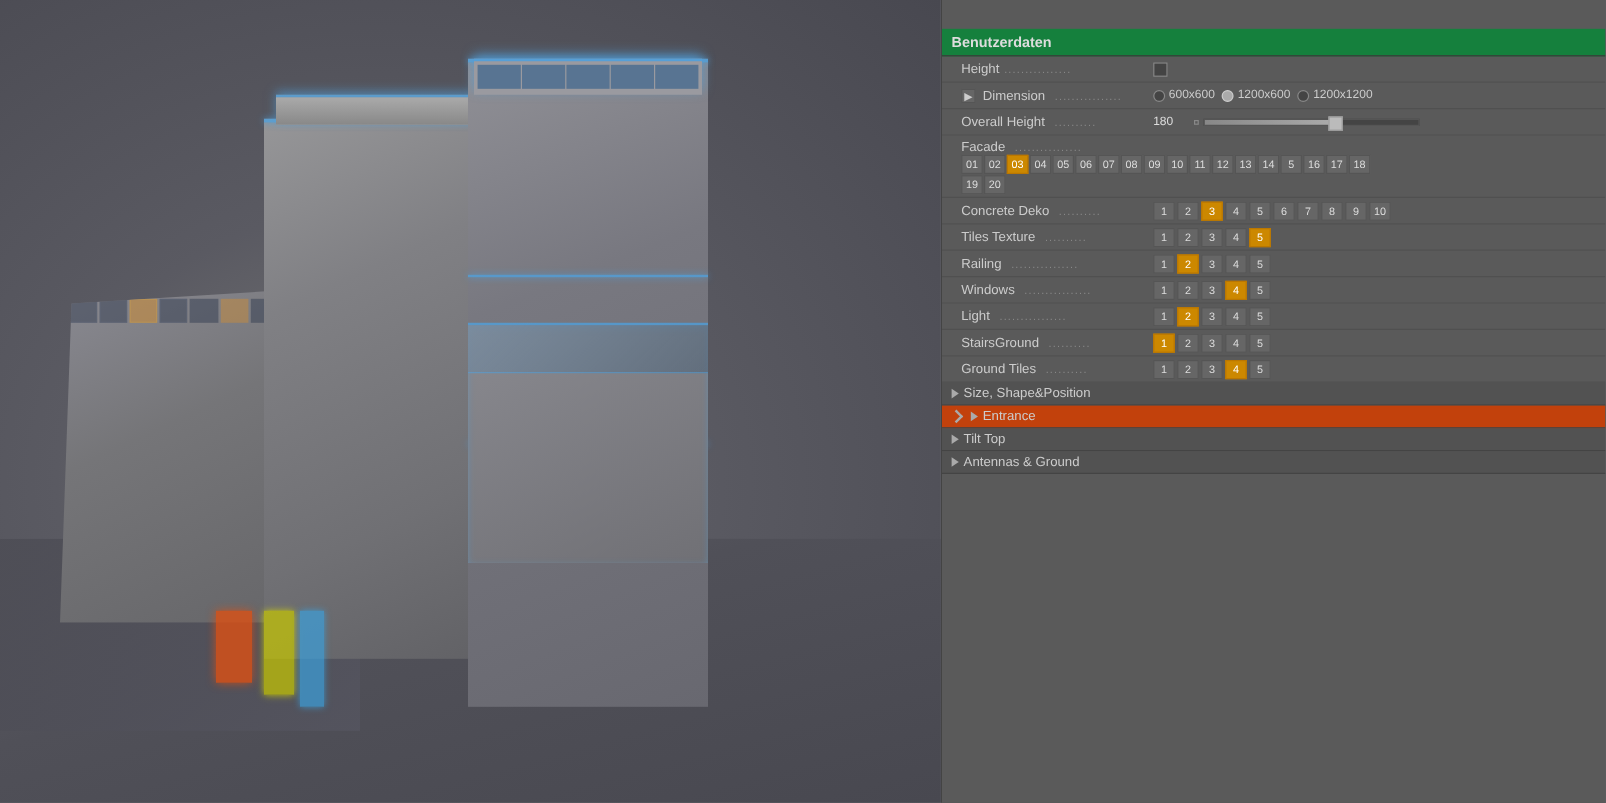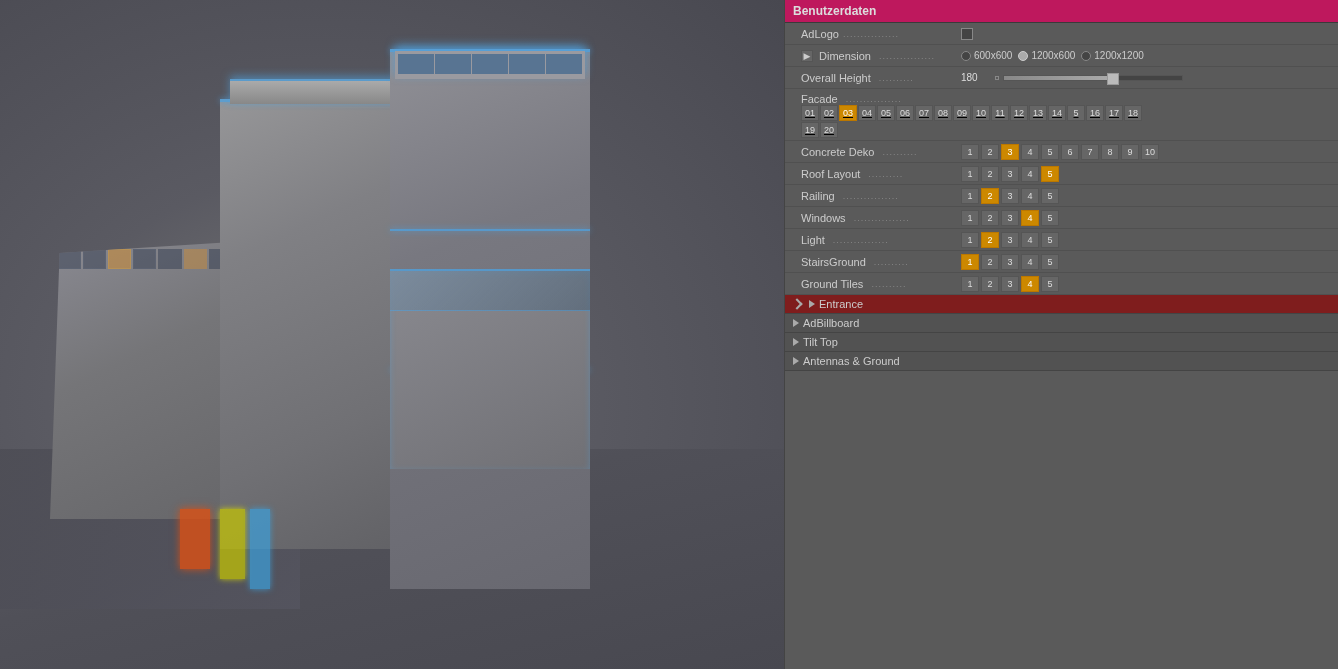--- a/index.html
+++ b/index.html
@@ -41,26 +41,27 @@
     #panel {
       width: 554px;
       height: 669px;
       background: #5a5a5a;
       border-left: 1px solid #444;
       overflow-y: auto;
       overflow-x: hidden;
     }
 
     .panel-header {
-      background: #be185d;
+      background: #15803d;
       padding: 4px 8px;
       border-bottom: 1px solid #3a3a3a;
       font-weight: bold;
       color: #ddd;
       font-size: 12px;
+      margin-top: 24px;
     }
 
     .panel-row {
       display: flex;
       align-items: center;
       padding: 2px 8px 2px 16px;
       min-height: 22px;
       border-bottom: 1px solid rgba(0,0,0,0.1);
     }
 
@@ -290,21 +291,21 @@
   <div style="position:absolute;bottom:80px;left:250px;width:20px;height:80px;background:rgba(60,160,220,0.7);box-shadow:0 0 6px rgba(60,160,220,0.8);"></div>
 </div>
 
 <div id="panel">
 
   <div class="panel-header">Benutzerdaten</div>
 
 
   <div class="panel-row">
     <span class="row-label">
-      <span>AdLogo</span>
+      <span>Height</span>
       <span class="dots">................</span>
     </span>
     <div class="row-controls">
       <div class="cb"></div>
     </div>
   </div>
 
 
   <div class="panel-row">
     <div style="display:flex;align-items:center;gap:3px;min-width:160px;">
@@ -345,21 +346,21 @@
         <div class="slider-thumb" style="left:58%;"></div>
       </div>
     </div>
   </div>
 
   <div class="panel-row" style="flex-wrap:wrap;align-items:flex-start;padding-top:4px;flex-direction:column;">
     <span class="row-label">
       <span>Facade</span>
       <span class="dots" style="margin-left:4px;">................</span>
     </span>
-    <div class="row-controls" style="flex-wrap:wrap;max-width:350px;gap:1px;text-decoration:underline;">
+    <div class="row-controls" style="flex-wrap:wrap;max-width:350px;gap:1px;">
       <div class="num-btn">01</div>
       <div class="num-btn">02</div>
       <div class="num-btn active">03</div>
       <div class="num-btn">04</div>
       <div class="num-btn">05</div>
       <div class="num-btn">06</div>
       <div class="num-btn">07</div>
       <div class="num-btn">08</div>
       <div class="num-btn">09</div>
       <div class="num-btn">10</div>
@@ -391,21 +392,21 @@
       <div class="num-btn">6</div>
       <div class="num-btn">7</div>
       <div class="num-btn">8</div>
       <div class="num-btn">9</div>
       <div class="num-btn">10</div>
     </div>
   </div>
 
   <div class="panel-row">
     <span class="row-label">
-      <span>Roof Layout</span>
+      <span>Tiles Texture</span>
       <span class="dots" style="margin-left:4px;">..........</span>
     </span>
     <div class="row-controls">
       <div class="num-btn">1</div>
       <div class="num-btn">2</div>
       <div class="num-btn">3</div>
       <div class="num-btn">4</div>
       <div class="num-btn active">5</div>
     </div>
   </div>
@@ -473,32 +474,32 @@
     </span>
     <div class="row-controls">
       <div class="num-btn">1</div>
       <div class="num-btn">2</div>
       <div class="num-btn">3</div>
       <div class="num-btn active">4</div>
       <div class="num-btn">5</div>
     </div>
   </div>
 
-
-  <div class="section-header" style="cursor:default;background:#7f1d1d;">
+  <div class="section-header">
+    <span class="arrow-right"></span>
+    <span>Size, Shape&amp;Position</span>
+  </div>
+
+  <div class="section-header" style="cursor:default;background:#c2410c;">
     <span style="display:inline-block;width:8px;height:8px;border-top:2px solid #aaa;border-right:2px solid #aaa;transform:rotate(45deg);margin-right:4px;"></span>
     <span class="arrow-right"></span>
     <span>Entrance</span>
   </div>
 
 
-  <div class="section-header">
-    <span class="arrow-right"></span>
-    <span>AdBillboard</span>
-  </div>
 
 
   <div class="section-header">
     <span class="arrow-right"></span>
     <span>Tilt Top</span>
   </div>
 
   <div class="section-header">
     <span class="arrow-right"></span>
     <span>Antennas &amp; Ground</span>

